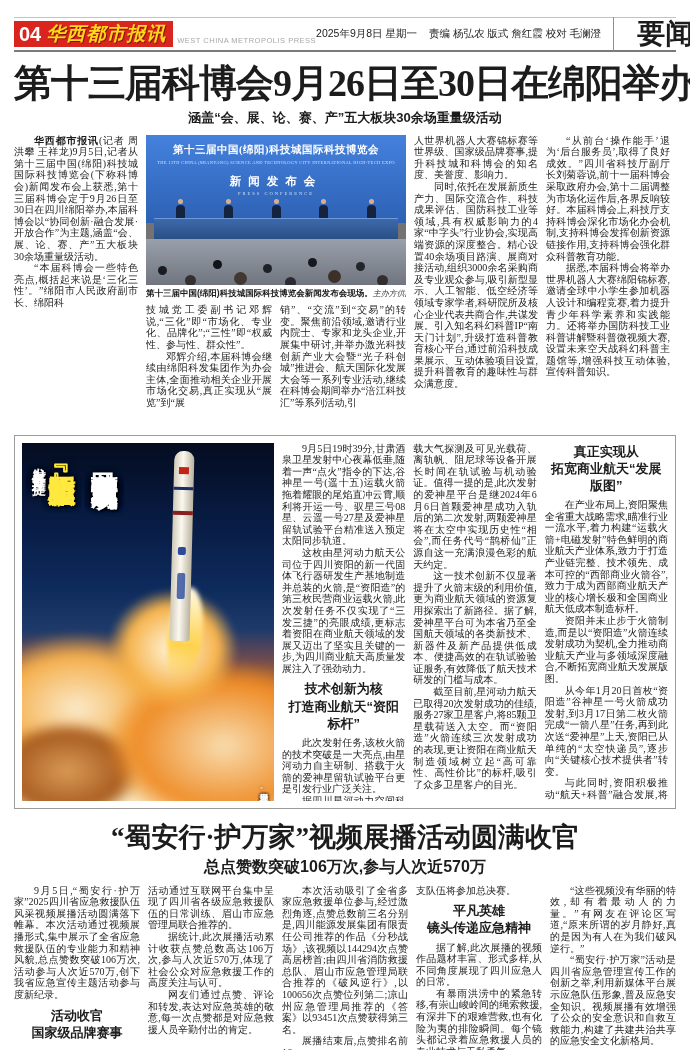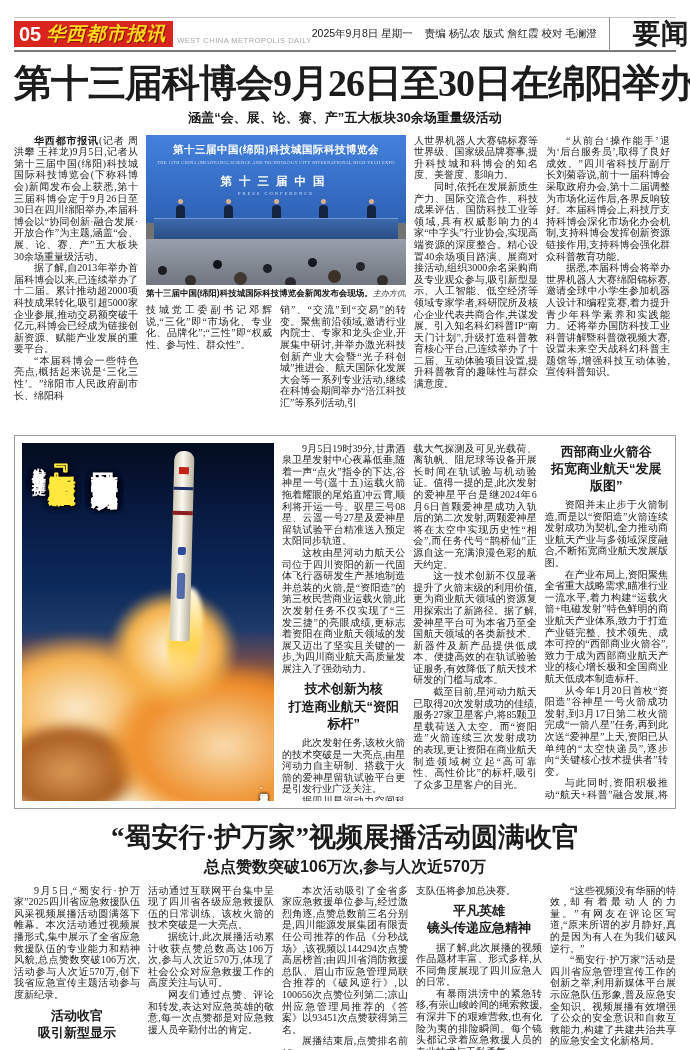--- a/index.html
+++ b/index.html
@@ -88,76 +88,76 @@
 </style>
 </head>
 <body>
 
 <div class="page">
 
   <div class="top-rule"></div>
 
   <div class="masthead">
     <div class="logo">
-      <span class="pn">05</span>
+      <span class="pn">04</span>
       <span class="pname">华西都市报讯</span>
     </div>
-    <span class="pen">WEST CHINA METROPOLIS DAILY</span>
+    <span class="pen">WEST CHINA METROPOLIS PRESS</span>
     <div class="mh-right">
       <span class="mh-meta">2025年9月8日 星期一</span>
       <span class="mh-meta">责编 杨弘农  版式 詹红霞  校对 毛澜澄</span>
       <span class="section">要闻</span>
     </div>
   </div>
 
   <h1 class="a1-headline">第十三届科博会9月26日至30日在绵阳举办</h1>
   <div class="a1-deck">涵盖“会、展、论、赛、产”五大板块30余场重量级活动</div>
 
   <div class="a1-body bodytext">
     <div class="col">
       <p><b>华西都市报讯</b><span>(记者 周洪攀 王祥龙)9月5日,记者从第十三届中国(绵阳)科技城国际科技博览会(下称科博会)新闻发布会上获悉,第十三届科博会定于9月26日至30日在四川绵阳举办,本届科博会以“协同创新·融合发展·开放合作”为主题,涵盖“会、展、论、赛、产”五大板块30余场重量级活动。</span></p>
-      <p>据了解,自2013年举办首届科博会以来,已连续举办了十二届。累计推动超2000项科技成果转化,吸引超5000家企业参展,推动交易额突破千亿元,科博会已经成为链接创新资源、赋能产业发展的重要平台。</p>
       <p>“本届科博会一些特色亮点,概括起来说是‘三化三性’。”绵阳市人民政府副市长、绵阳科</p>
     </div>
 
     <div class="a1-mid">
       <div class="pc">
         <div class="pc-banner">
           <div class="pc-t1">第十三届中国(绵阳)科技城国际科技博览会</div>
           <div class="pc-e1">THE 13TH CHINA (MIANYANG) SCIENCE AND TECHNOLOGY CITY INTERNATIONAL HIGH-TECH EXPO</div>
-          <div class="pc-t2">第十三届中国</div>
+          <div class="pc-t2">新闻发布会</div>
           <div class="pc-e2">PRESS CONFERENCE</div>
         </div>
         <div class="pc-figs">
           <span class="fig"></span>
           <span class="fig"></span>
           <span class="fig"></span>
           <span class="fig"></span>
           <span class="fig"></span>
         </div>
         <div class="pc-desk"></div>
         <div class="pc-floor"></div>
         <div class="heads"></div>
       </div>
       <div class="pc-caption">
         <span>第十三届中国(绵阳)科技城国际科技博览会新闻发布会现场。</span><span class="credit">主办方供图</span>
       </div>
       <div class="a1-mid-cols">
         <div class="col">
           <p class="noind">技城党工委副书记邓辉说,“三化”即“市场化、专业化、品牌化”;“三性”即“权威性、参与性、群众性”。</p>
+          <p>邓辉介绍,本届科博会继续由绵阳科发集团作为办会主体,全面推动相关企业开展市场化交易,真正实现从“展览”到“展</p>
         </div>
         <div class="col">
           <p class="noind">销”、“交流”到“交易”的转变。聚焦前沿领域,邀请行业内院士、专家和龙头企业,开展集中研讨,并举办激光科技创新产业大会暨“光子科创城”推进会、航天国际化发展大会等一系列专业活动,继续在科博会期间举办“涪江科技汇”等系列活动,引</p>
         </div>
       </div>
     </div>
 
     <div class="col">
       <p class="noind">人世界机器人大赛锦标赛等世界级、国家级品牌赛事,提升科技城和科博会的知名度、美誉度、影响力。</p>
-      <p>同时,依托在发展新质生产力、国际交流合作、科技成果评估、国防科技工业等领域,具有权威影响力的4家“中字头”行业协会,实现高端资源的深度整合。精心设置40余场项目路演、展商对接活动,组织3000余名采购商及专业观众参与,吸引新型显示、人工智能、低空经济等领域专家学者,科研院所及核心企业代表共商合作,共谋发展。引入知名科幻科普IP“南天门计划”,升级打造科普教育核心平台,已连续举办了十二届、互动体验项目设置,提升科普教育的趣味性与群众满意度。</p>
+      <p>同时,依托在发展新质生产力、国际交流合作、科技成果评估、国防科技工业等领域,具有权威影响力的4家“中字头”行业协会,实现高端资源的深度整合。精心设置40余场项目路演、展商对接活动,组织3000余名采购商及专业观众参与,吸引新型显示、人工智能、低空经济等领域专家学者,科研院所及核心企业代表共商合作,共谋发展。引入知名科幻科普IP“南天门计划”,升级打造科普教育核心平台,通过前沿科技成果展示、互动体验项目设置,提升科普教育的趣味性与群众满意度。</p>
     </div>
     <div class="col">
       <p>“从前台‘操作能手’退为‘后台服务员’,取得了良好成效。”四川省科技厅副厅长刘菊蓉说,前十一届科博会采取政府办会,第十二届调整为市场化运作后,各界反响较好。本届科博会上,科技厅支持科博会深化市场化办会机制,支持科博会发挥创新资源链接作用,支持科博会强化群众科普教育功能。</p>
       <p>据悉,本届科博会将举办世界机器人大赛绵阳锦标赛,邀请全球中小学生参加机器人设计和编程竞赛,着力提升青少年科学素养和实践能力。还将举办国防科技工业科普讲解暨科普微视频大赛,设置未来空天战科幻科普主题馆等,增强科技互动体验,宣传科普知识。</p>
     </div>
   </div>
 
   <div class="a2 bodytext">
     <div class="rk">
       <div class="cl cl1"></div>
@@ -190,45 +190,45 @@
     </div>
 
     <div class="col a2col">
       <p class="noind">载大气探测及可见光载荷、离轨帆、阻尼球等设备开展长时间在轨试验与机动验证。值得一提的是,此次发射的爱神星平台是继2024年6月6日首颗爱神星成功入轨后的第二次发射,两颗爱神星将在太空中实现历史性“相会”,而任务代号“鹊桥仙”正源自这一充满浪漫色彩的航天约定。</p>
       <p>这一技术创新不仅显著提升了火箭末级的利用价值,更为商业航天领域的资源复用探索出了新路径。据了解,爱神星平台可为本省乃至全国航天领域的各类新技术、新器件及新产品提供低成本、便捷高效的在轨试验验证服务,有效降低了航天技术研发的门槛与成本。</p>
       <p>截至目前,星河动力航天已取得20次发射成功的佳绩,服务27家卫星客户,将85颗卫星载荷送入太空。而“资阳造”火箭连续三次发射成功的表现,更让资阳在商业航天制造领域树立起“高可靠性、高性价比”的标杆,吸引了众多卫星客户的目光。</p>
     </div>
 
     <div class="col a2col">
       <div class="sh" style="margin-top:0;">
-        <span>西部商业火箭谷</span>
+        <span>真正实现从</span>
         <span>拓宽商业航天“发展版图”</span>
       </div>
+      <p>在产业布局上,资阳聚焦全省重大战略需求,瞄准行业一流水平,着力构建“运载火箭+电磁发射”特色鲜明的商业航天产业体系,致力于打造产业链完整、技术领先、成本可控的“西部商业火箭谷”,致力于成为西部商业航天产业的核心增长极和全国商业航天低成本制造标杆。</p>
       <p>资阳并未止步于火箭制造,而是以“资阳造”火箭连续发射成功为契机,全力推动商业航天产业与多领域深度融合,不断拓宽商业航天发展版图。</p>
-      <p>在产业布局上,资阳聚焦全省重大战略需求,瞄准行业一流水平,着力构建“运载火箭+电磁发射”特色鲜明的商业航天产业体系,致力于打造产业链完整、技术领先、成本可控的“西部商业火箭谷”,致力于成为西部商业航天产业的核心增长极和全国商业航天低成本制造标杆。</p>
       <p>从今年1月20日首枚“资阳造”谷神星一号火箭成功发射,到3月17日第二枚火箭完成“一箭八星”任务,再到此次送“爱神星”上天,资阳已从单纯的“太空快递员”,逐步向“关键核心技术提供者”转变。</p>
       <p>与此同时,资阳积极推动“航天+科普”融合发展,将商业航天产业与科创服务、科学普及工作紧密结合。当地正打造特色航天科普教育基地,广泛开展航天科普进校园、进机关、进社区等活动,让大众近距离感受航天科技的魅力。</p>
 
     </div>
   </div>
 
   <h2 class="a3-headline">“蜀安行·护万家”视频展播活动圆满收官</h2>
   <div class="a3-deck">总点赞数突破106万次,参与人次近570万</div>
 
   <div class="a3-body bodytext">
     <div class="col">
       <p>9月5日,“蜀安行·护万家”2025四川省应急救援队伍风采视频展播活动圆满落下帷幕。本次活动通过视频展播形式,集中展示了全省应急救援队伍的专业能力和精神风貌,总点赞数突破106万次,活动参与人次近570万,创下我省应急宣传主题活动参与度新纪录。</p>
       <div class="sh">
         <span>活动收官</span>
-        <span>吸引新型显示</span>
-      </div>
-
-    </div>
-    <div class="col">
-      <p class="noind">活动通过互联网平台集中呈现了四川省各级应急救援队伍的日常训练、该枚火箭的技术突破是一大亮点。</p>
+        <span>国家级品牌赛事</span>
+      </div>
+
+    </div>
+    <div class="col">
+      <p class="noind">活动通过互联网平台集中呈现了四川省各级应急救援队伍的日常训练、眉山市应急管理局联合推荐的。</p>
       <p>据统计,此次展播活动累计收获点赞总数高达106万次,参与人次近570万,体现了社会公众对应急救援工作的高度关注与认可。</p>
       <p>网友们通过点赞、评论和转发,表达对应急英雄的敬意,每一次点赞都是对应急救援人员辛勤付出的肯定。</p>
     </div>
     <div class="col">
       <p>本次活动吸引了全省多家应急救援单位参与,经过激烈角逐,点赞总数前三名分别是,四川能源发展集团有限责任公司推荐的作品《分秒战场》,该视频以144294次点赞高居榜首;由四川省消防救援总队、眉山市应急管理局联合推荐的《破风逆行》,以100656次点赞位列第二;凉山州应急管理局推荐的《答案》以93451次点赞获得第三名。</p>
       <p>展播结束后,点赞排名前16</p>
     </div>
     <div class="col">
       <p class="noind">支队伍将参加总决赛。</p>
       <div class="sh">

